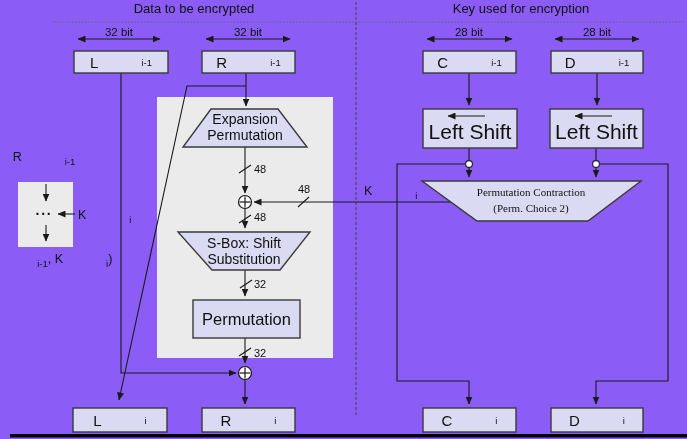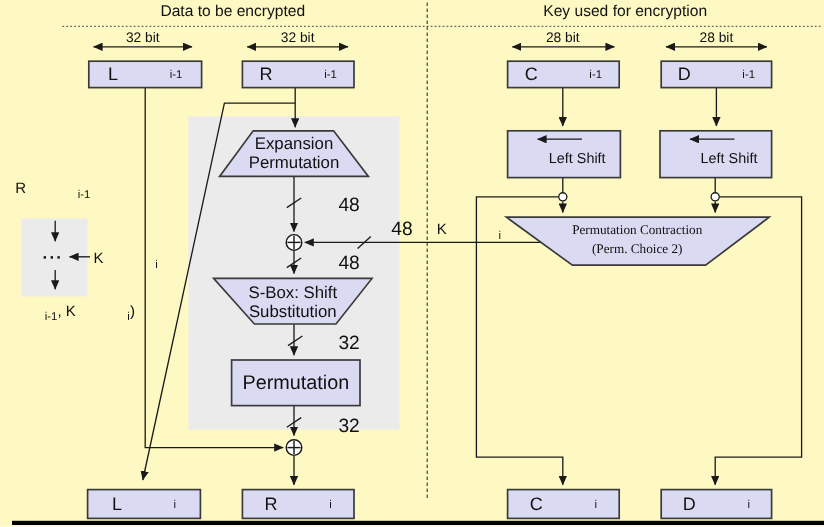--- a/index.html
+++ b/index.html
@@ -1,31 +1,31 @@
 <!DOCTYPE html>
 <html><head>
 <meta charset="utf-8">
 <style>
   html,body { margin:0; padding:0; background:#ffffff; }
   .stage {
     position:relative; width:687px; height:439px; overflow:hidden;
-    background:#fef9c3; font-family:"Liberation Sans", sans-serif; color:#111;
+    background:#8b5cf6; font-family:"Liberation Sans", sans-serif; color:#111;
   }
   .stage svg { position:absolute; left:0; top:0; }
   .lbl { position:absolute; white-space:nowrap; color:#111; }
   .c { transform:translateX(-50%); text-align:center; }
   .boxlbl { position:absolute; display:flex; align-items:center; justify-content:center; }
   .t-title { font-size:13px; }
   .t-measure { font-size:11.5px; }
   .t-reg { font-size:15px; }
-  .t-ls { font-size:12px;padding-left:11px; }
+  .t-ls { font-size:21px; }
   .t-perm { font-size:16.5px; }
   .t-trap { font-size:14px; line-height:16px; }
   .t-contr { font-size:11px; line-height:16px;font-family:Liberation Serif, serif; }
-  .t-bits { font-size:16px;margin-left:28px; }
+  .t-bits { font-size:11px; }
   .t-key { font-size:12.5px; }
   .t-legend { font-size:12.5px; }
   .t-dots { font-size:14px; font-weight:bold; letter-spacing:1px; }
   .sb { font-size:9.5px; vertical-align:-3.5px;padding-left:43px; }
 </style>
 </head>
 <body>
 
 <div class="stage">
 

